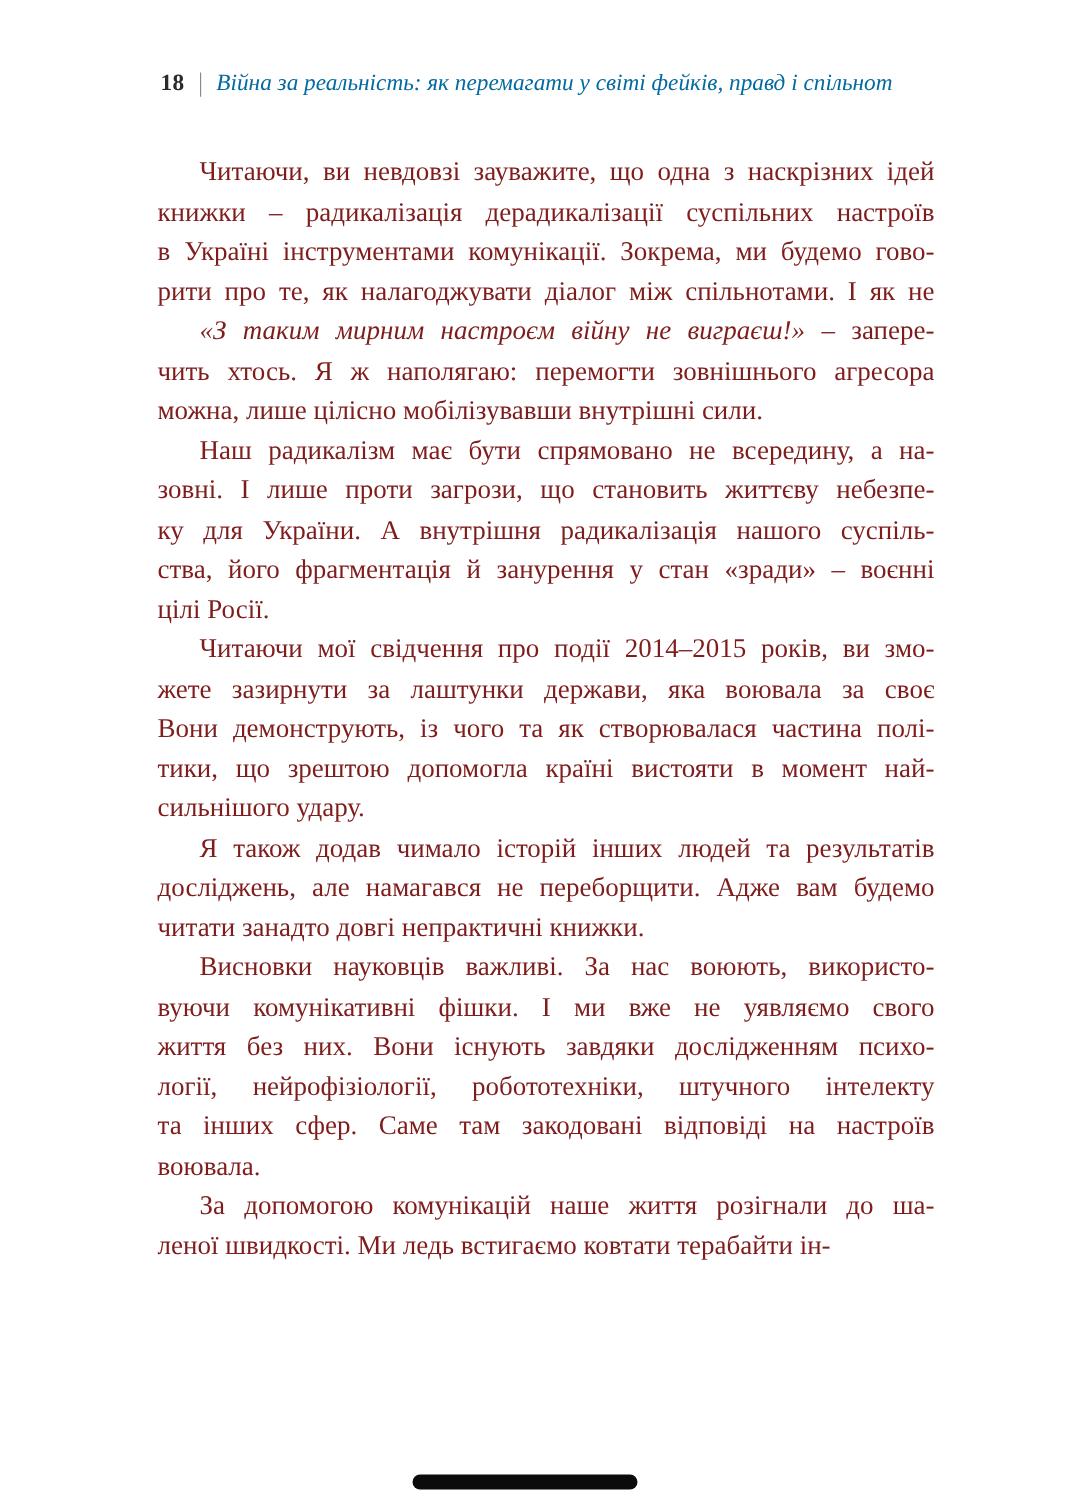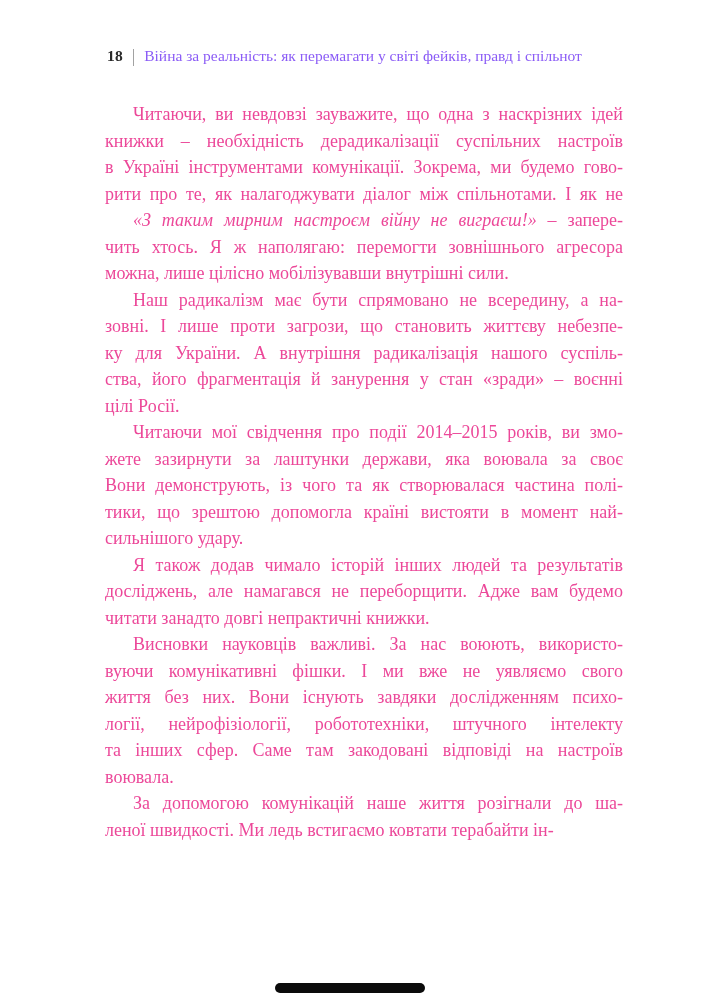--- a/index.html
+++ b/index.html
@@ -34,35 +34,36 @@
     letter-spacing: 0.3px;
   }
   .header-separator {
     color: #8a8a8a;
     font-weight: 400;
     margin: 0 9px;
     transform: scaleY(1.15);
     display: inline-block;
   }
   .running-title {
-    color: #8b5cf6;
+    font-style: italic;
+    color: #0369a1;
   }
   .page-content {
     position: absolute;
     top: 101px;
     left: 105px;
     width: 518px;
   }
   .paragraph { margin: 0; }
   .line {
     font-size: 18px;
     line-height: 26.5px;
     text-align: justify;
     text-align-last: justify;
-    color: #ec4899;
+    color: #7f1d1d;
   }
   .line.first { text-indent: 28px; }
   .line.last {
     text-align: left;
     text-align-last: auto;
   }
   .line em { font-style: italic; }
   .home-indicator {
     position: absolute;
     left: 50%;
@@ -81,21 +82,21 @@
 
   <header class="page-header">
     <span class="page-number">18</span>
     <span class="header-separator">|</span>
     <span class="running-title">Війна за реальність: як перемагати у світі фейків, правд і спільнот</span>
   </header>
 
   <main class="page-content">
       <div class="paragraph">
         <div class="line first">Читаючи, ви невдовзі зауважите, що одна з наскрізних ідей</div>
-        <div class="line">книжки – необхідність дерадикалізації суспільних настроїв</div>
+        <div class="line">книжки – радикалізація дерадикалізації суспільних настроїв</div>
         <div class="line">в Україні інструментами комунікації. Зокрема, ми будемо гово-</div>
         <div class="line">рити про те, як налагоджувати діалог між спільнотами. І як не</div>
       </div>
       <div class="paragraph">
         <div class="line first"><em>«З таким мирним настроєм війну не виграєш!»</em> – запере-</div>
         <div class="line">чить хтось. Я ж наполягаю: перемогти зовнішнього агресора</div>
         <div class="line last">можна, лише цілісно мобілізувавши внутрішні сили.</div>
       </div>
       <div class="paragraph">
         <div class="line first">Наш радикалізм має бути спрямовано не всередину, а на-</div>

